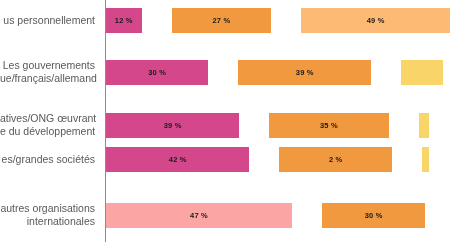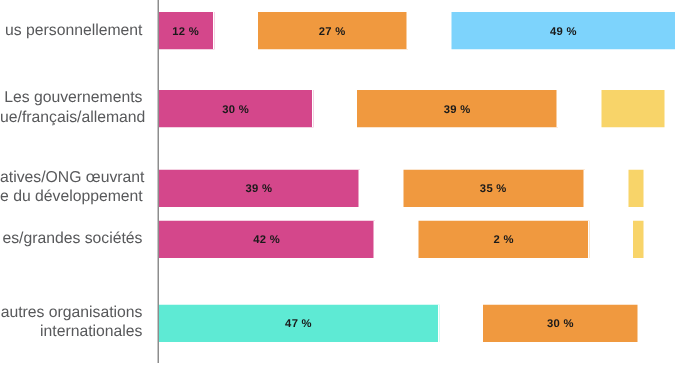--- a/index.html
+++ b/index.html
@@ -117,21 +117,21 @@
       <div class="cat-label" style="color: rgb(88, 89, 91);">
         <span class="lbl-line">us personnellement</span>
       </div>
       <div class="bar">
         <div class="seg" style="width: 41.28px; background: rgb(212, 71, 139);">
           <span class="seg-val" style="color: rgb(26, 26, 26);">12 %</span>
         </div>
         <div class="seg" style="width: 114px; background: rgb(240, 153, 63);">
           <span class="seg-val" style="color: rgb(26, 26, 26);">27 %</span>
         </div>
-        <div class="seg" style="width: 168.56px; background: #7dd3fc;">
+        <div class="seg" style="width: 168.56px; background: #fdba74;">
           <span class="seg-val" style="color: rgb(26, 26, 26);">49 %</span>
         </div>
       </div>
     </div>
 
     <div class="row" id="row-1">
       <div class="cat-label" style="color: rgb(88, 89, 91);">
         <span class="lbl-line">Les gouvernements</span>
         <span class="lbl-line">ue/français/allemand</span>
       </div>
@@ -182,21 +182,21 @@
         </div>
       </div>
     </div>
 
     <div class="row" id="row-4">
       <div class="cat-label" style="color: rgb(88, 89, 91);">
         <span class="lbl-line">autres organisations</span>
         <span class="lbl-line">internationales</span>
       </div>
       <div class="bar">
-        <div class="seg" style="width: 187px; background: #5eead4;">
+        <div class="seg" style="width: 187px; background: #fca5a5;">
           <span class="seg-val" style="color: rgb(26, 26, 26);">47 %</span>
         </div>
         <div class="seg" style="width: 103.2px; background: rgb(240, 153, 63);">
           <span class="seg-val" style="color: rgb(26, 26, 26);">30 %</span>
         </div>
       </div>
     </div>
 
   </div>
 </div>

